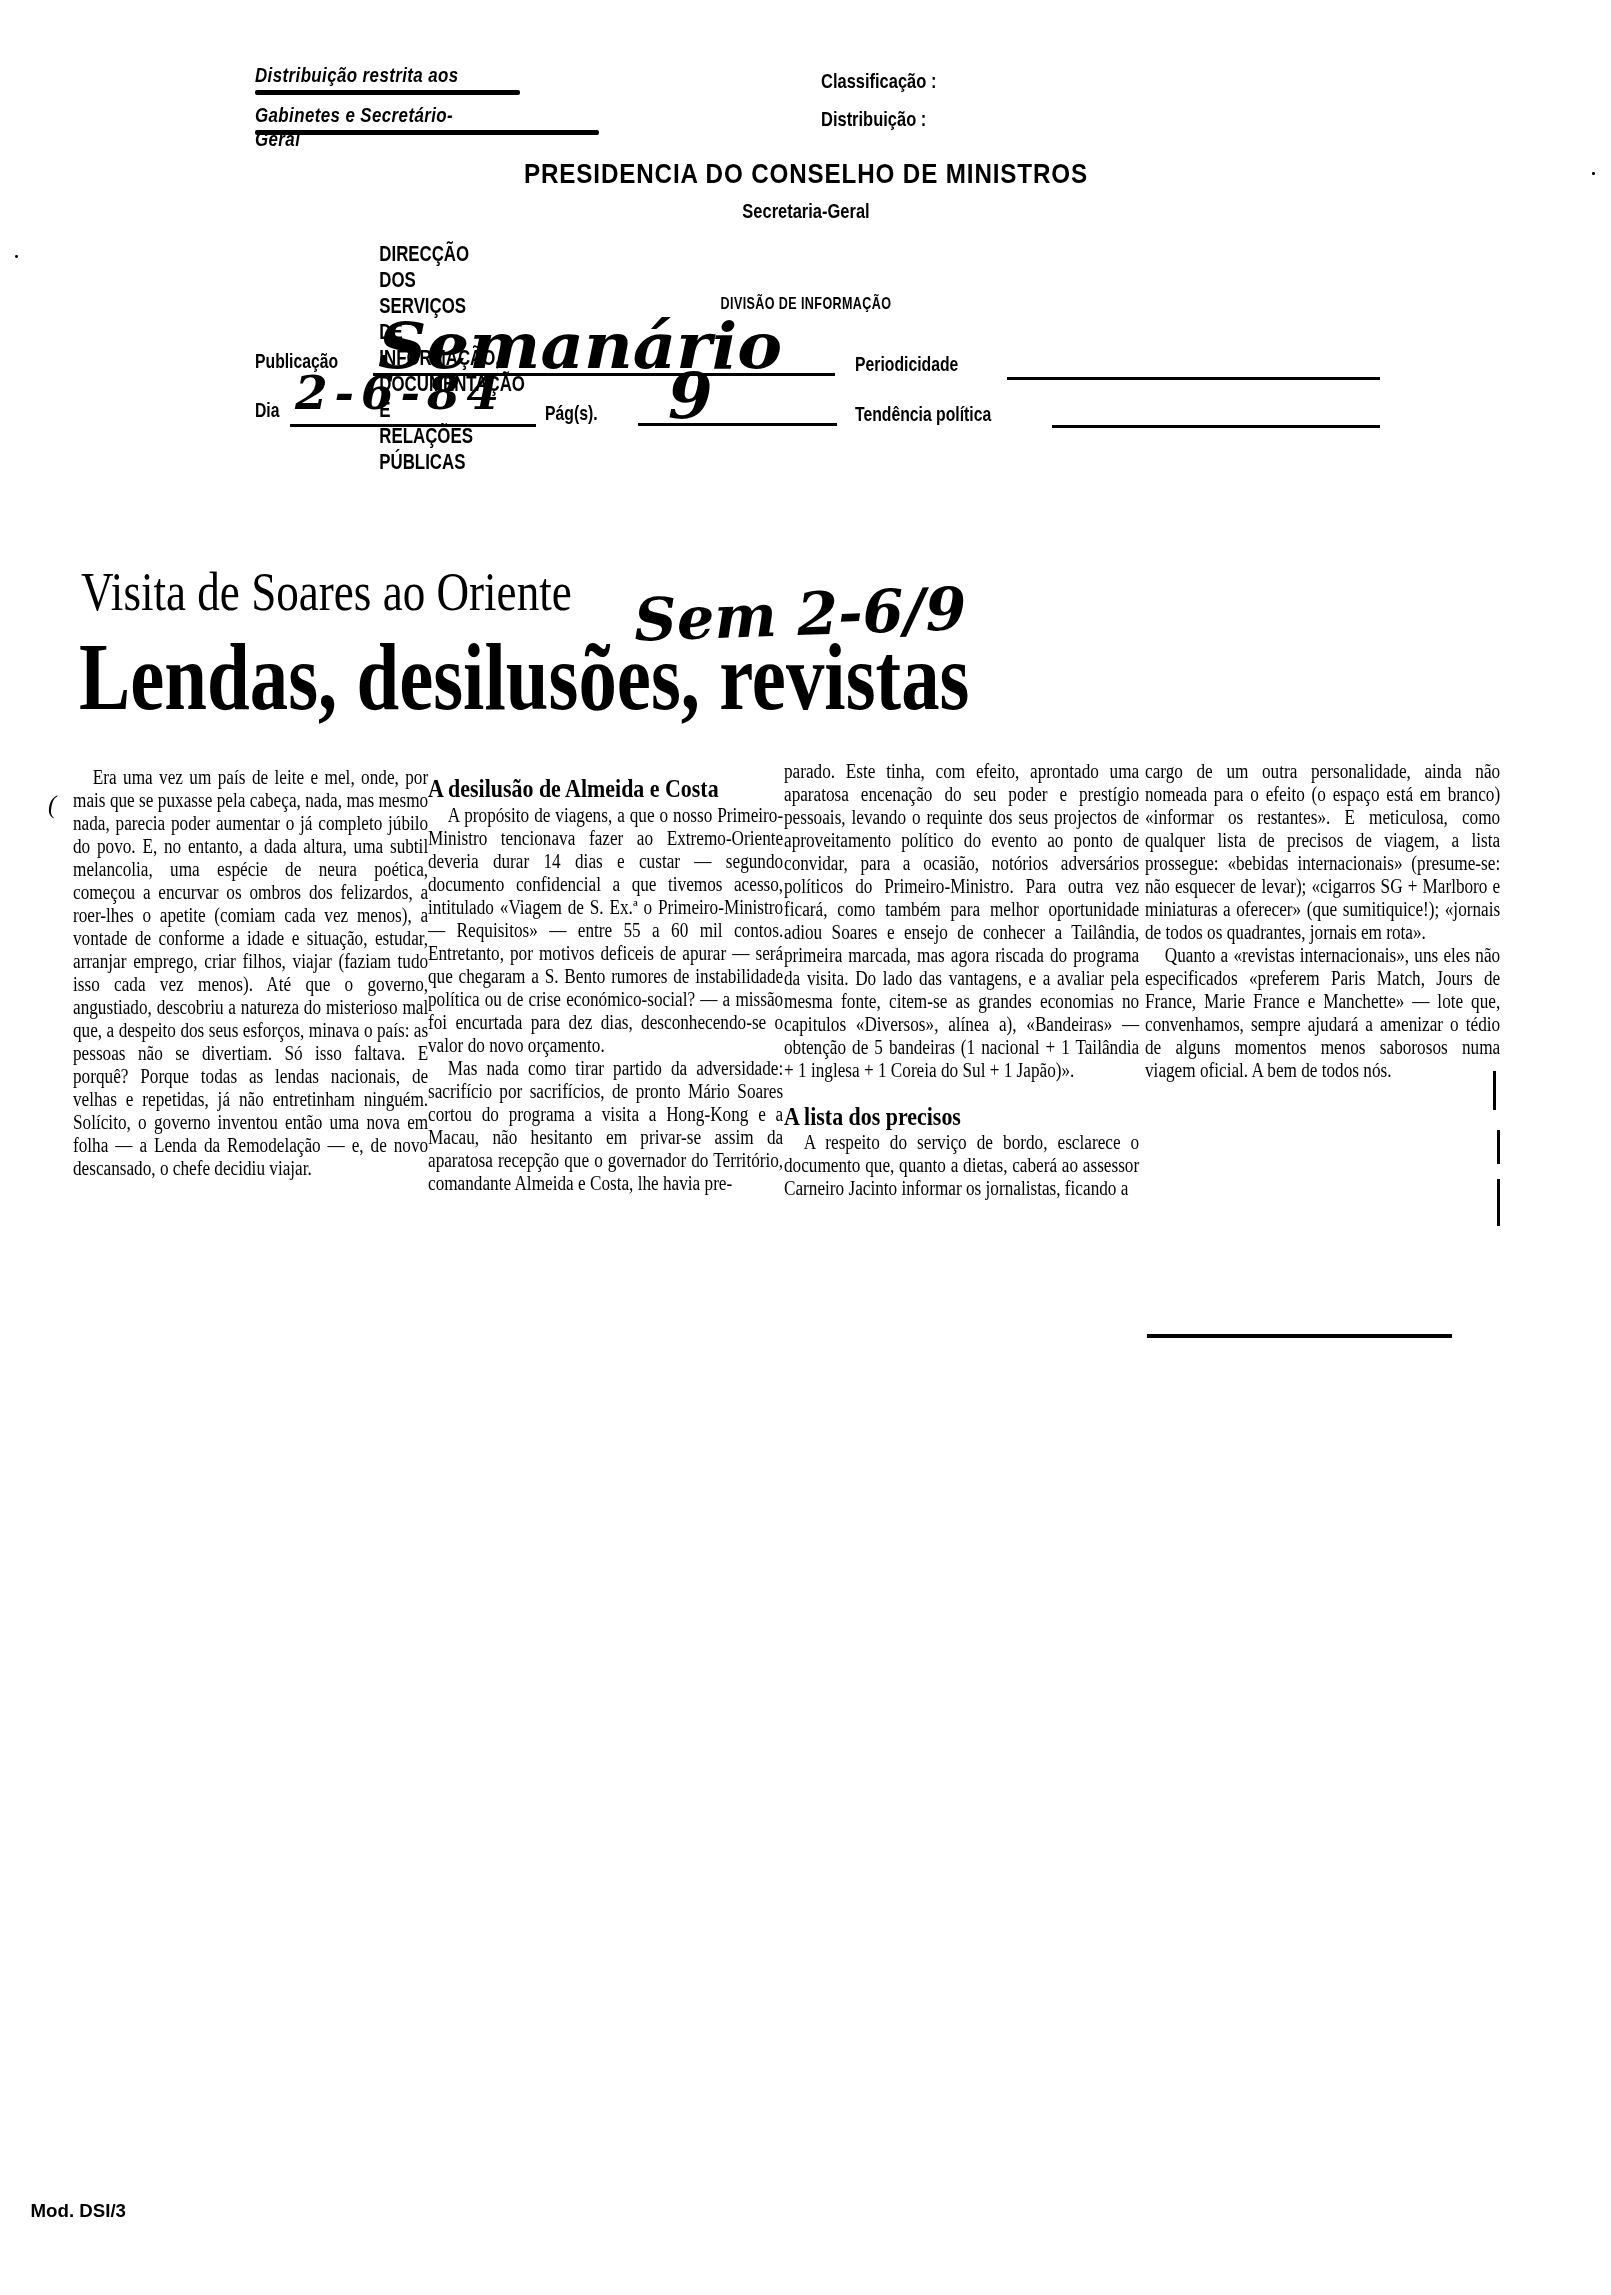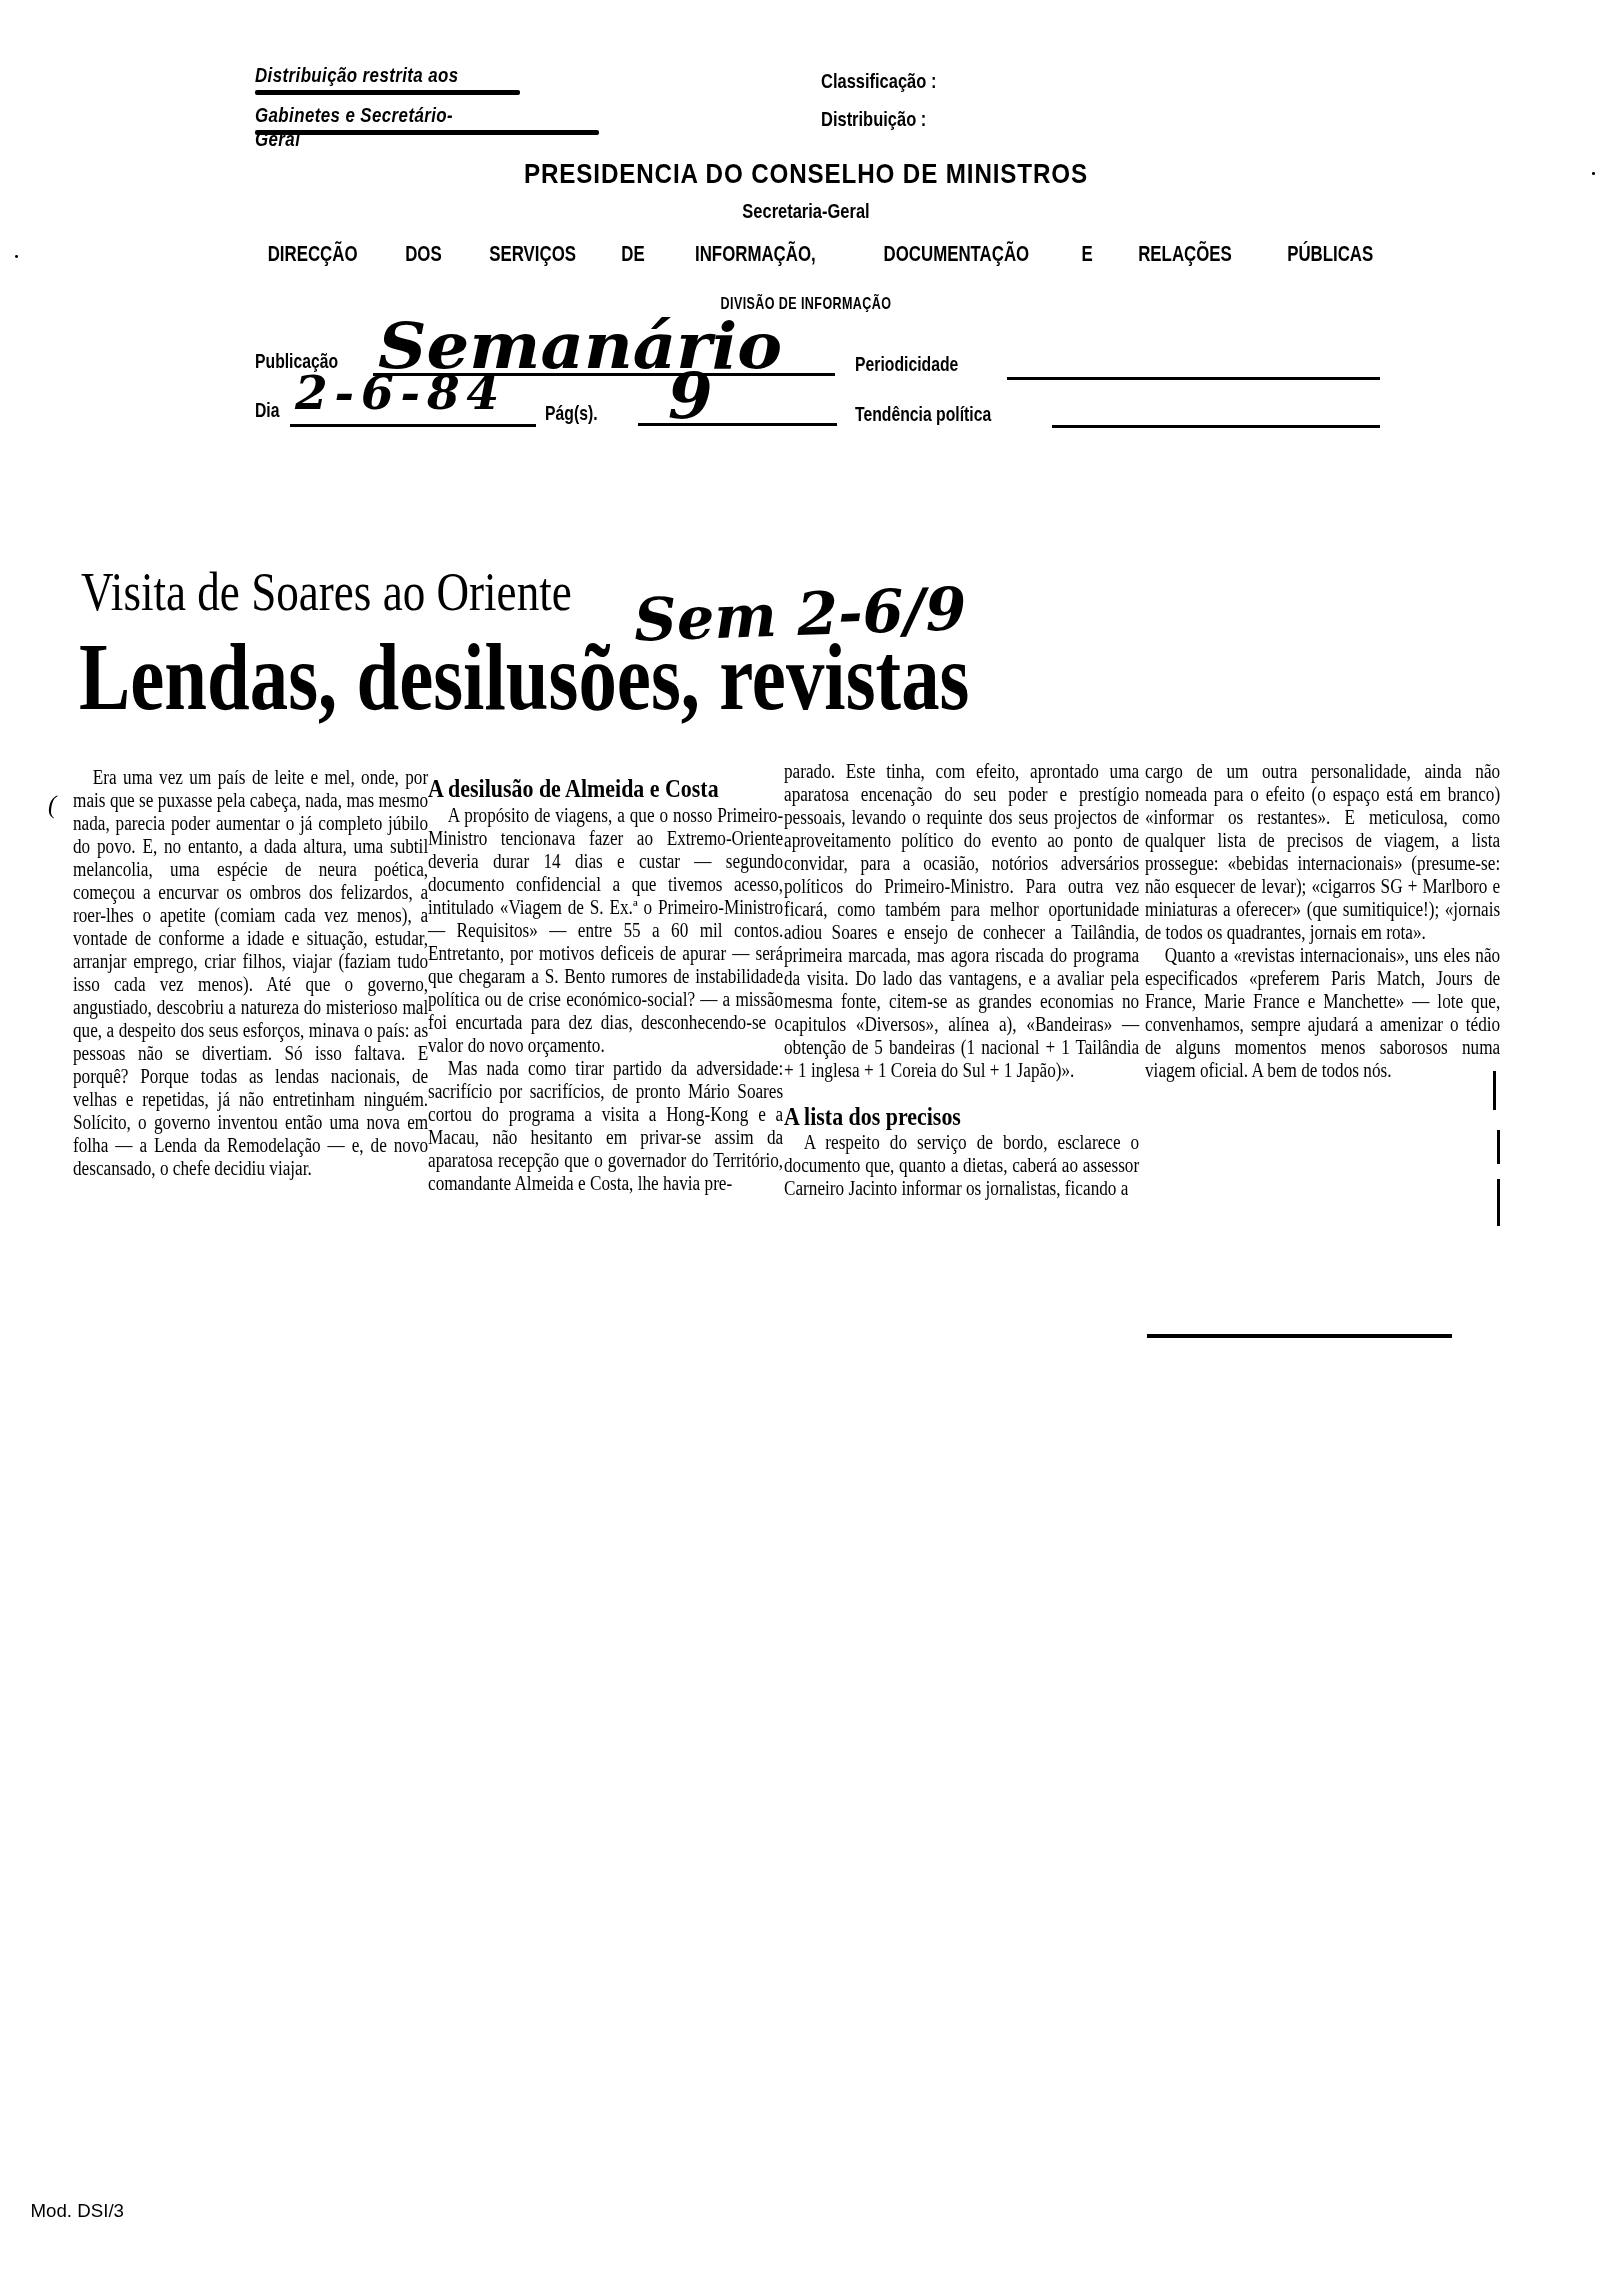--- a/index.html
+++ b/index.html
@@ -19,21 +19,21 @@
     .restricted.l2 { top: 103px; }
     .uline { background: #000; height: 4.9px; border-radius: 2px; }
     .classif {
       left: 821px; font-size: 20.6px; font-weight: bold; transform: scaleX(0.8); transform-origin: left;
     }
     .center-line { left: 0; width: 1612px; text-align: center; }
     .presid { top: 157px; font-size: 28.5px; font-weight: bold; letter-spacing: 1px; transform: scaleX(0.85); }
     .secgeral { top: 199px; font-size: 20.6px; font-weight: bold; transform: scaleX(0.8); }
     .direccao {
       top: 241px; left: 255px; width: 1130px; font-size: 21.6px; font-weight: bold;
-      display: flex; justify-content: space-between; transform: scaleX(1); 
+      display: flex; justify-content: space-between; transform: scaleX(1); flex-direction: column; 
     }
     .direccao span { transform: scaleX(0.78); display: inline-block; }
     .divisao { top: 295px; font-size: 15.7px; font-weight: bold; letter-spacing: 0.5px; transform: scaleX(0.8); }
 
     .form-label { font-size: 19.7px; font-weight: bold; transform: scaleX(0.8); transform-origin: left; }
     .form-line { background: #000; height: 2.9px; }
     .hand {
       font-family: "DejaVu Serif", serif; font-style: italic; font-weight: bold; color: #000;
       line-height: 1;
     }
@@ -62,21 +62,21 @@
     .col .gap { height: 21.6px; }
     .c1 { top: 766px; left: 73px; width: 413px; }
     .c2 { top: 776px; left: 428px; width: 413px; }
     .c3 { top: 760px; left: 784px; width: 413px; }
     .c4 { top: 760px; left: 1145px; width: 413px; }
 
     .endrule { left: 1147px; top: 1334px; width: 305px; height: 3.9px; background: #000; }
     .vbar { background: #000; width: 2.9px; }
 
     .footer {
-      left: 30.5px; top: 2200px; font-size: 18.7px; font-weight: normal;
+      left: 30.5px; top: 2200px; font-size: 18.7px; font-weight: bold;
     }
     .speck { background: #000; border-radius: 50%; }
   </style>
 </head>
 <body>
 
 <div class="abs restricted l1">Distribuição restrita aos</div>
 <div class="abs uline" style="left:255px; top:90px; width:265px;"></div>
 <div class="abs restricted l2">Gabinetes e Secretário-Geral</div>
 <div class="abs uline" style="left:255px; top:130px; width:344px;"></div>

